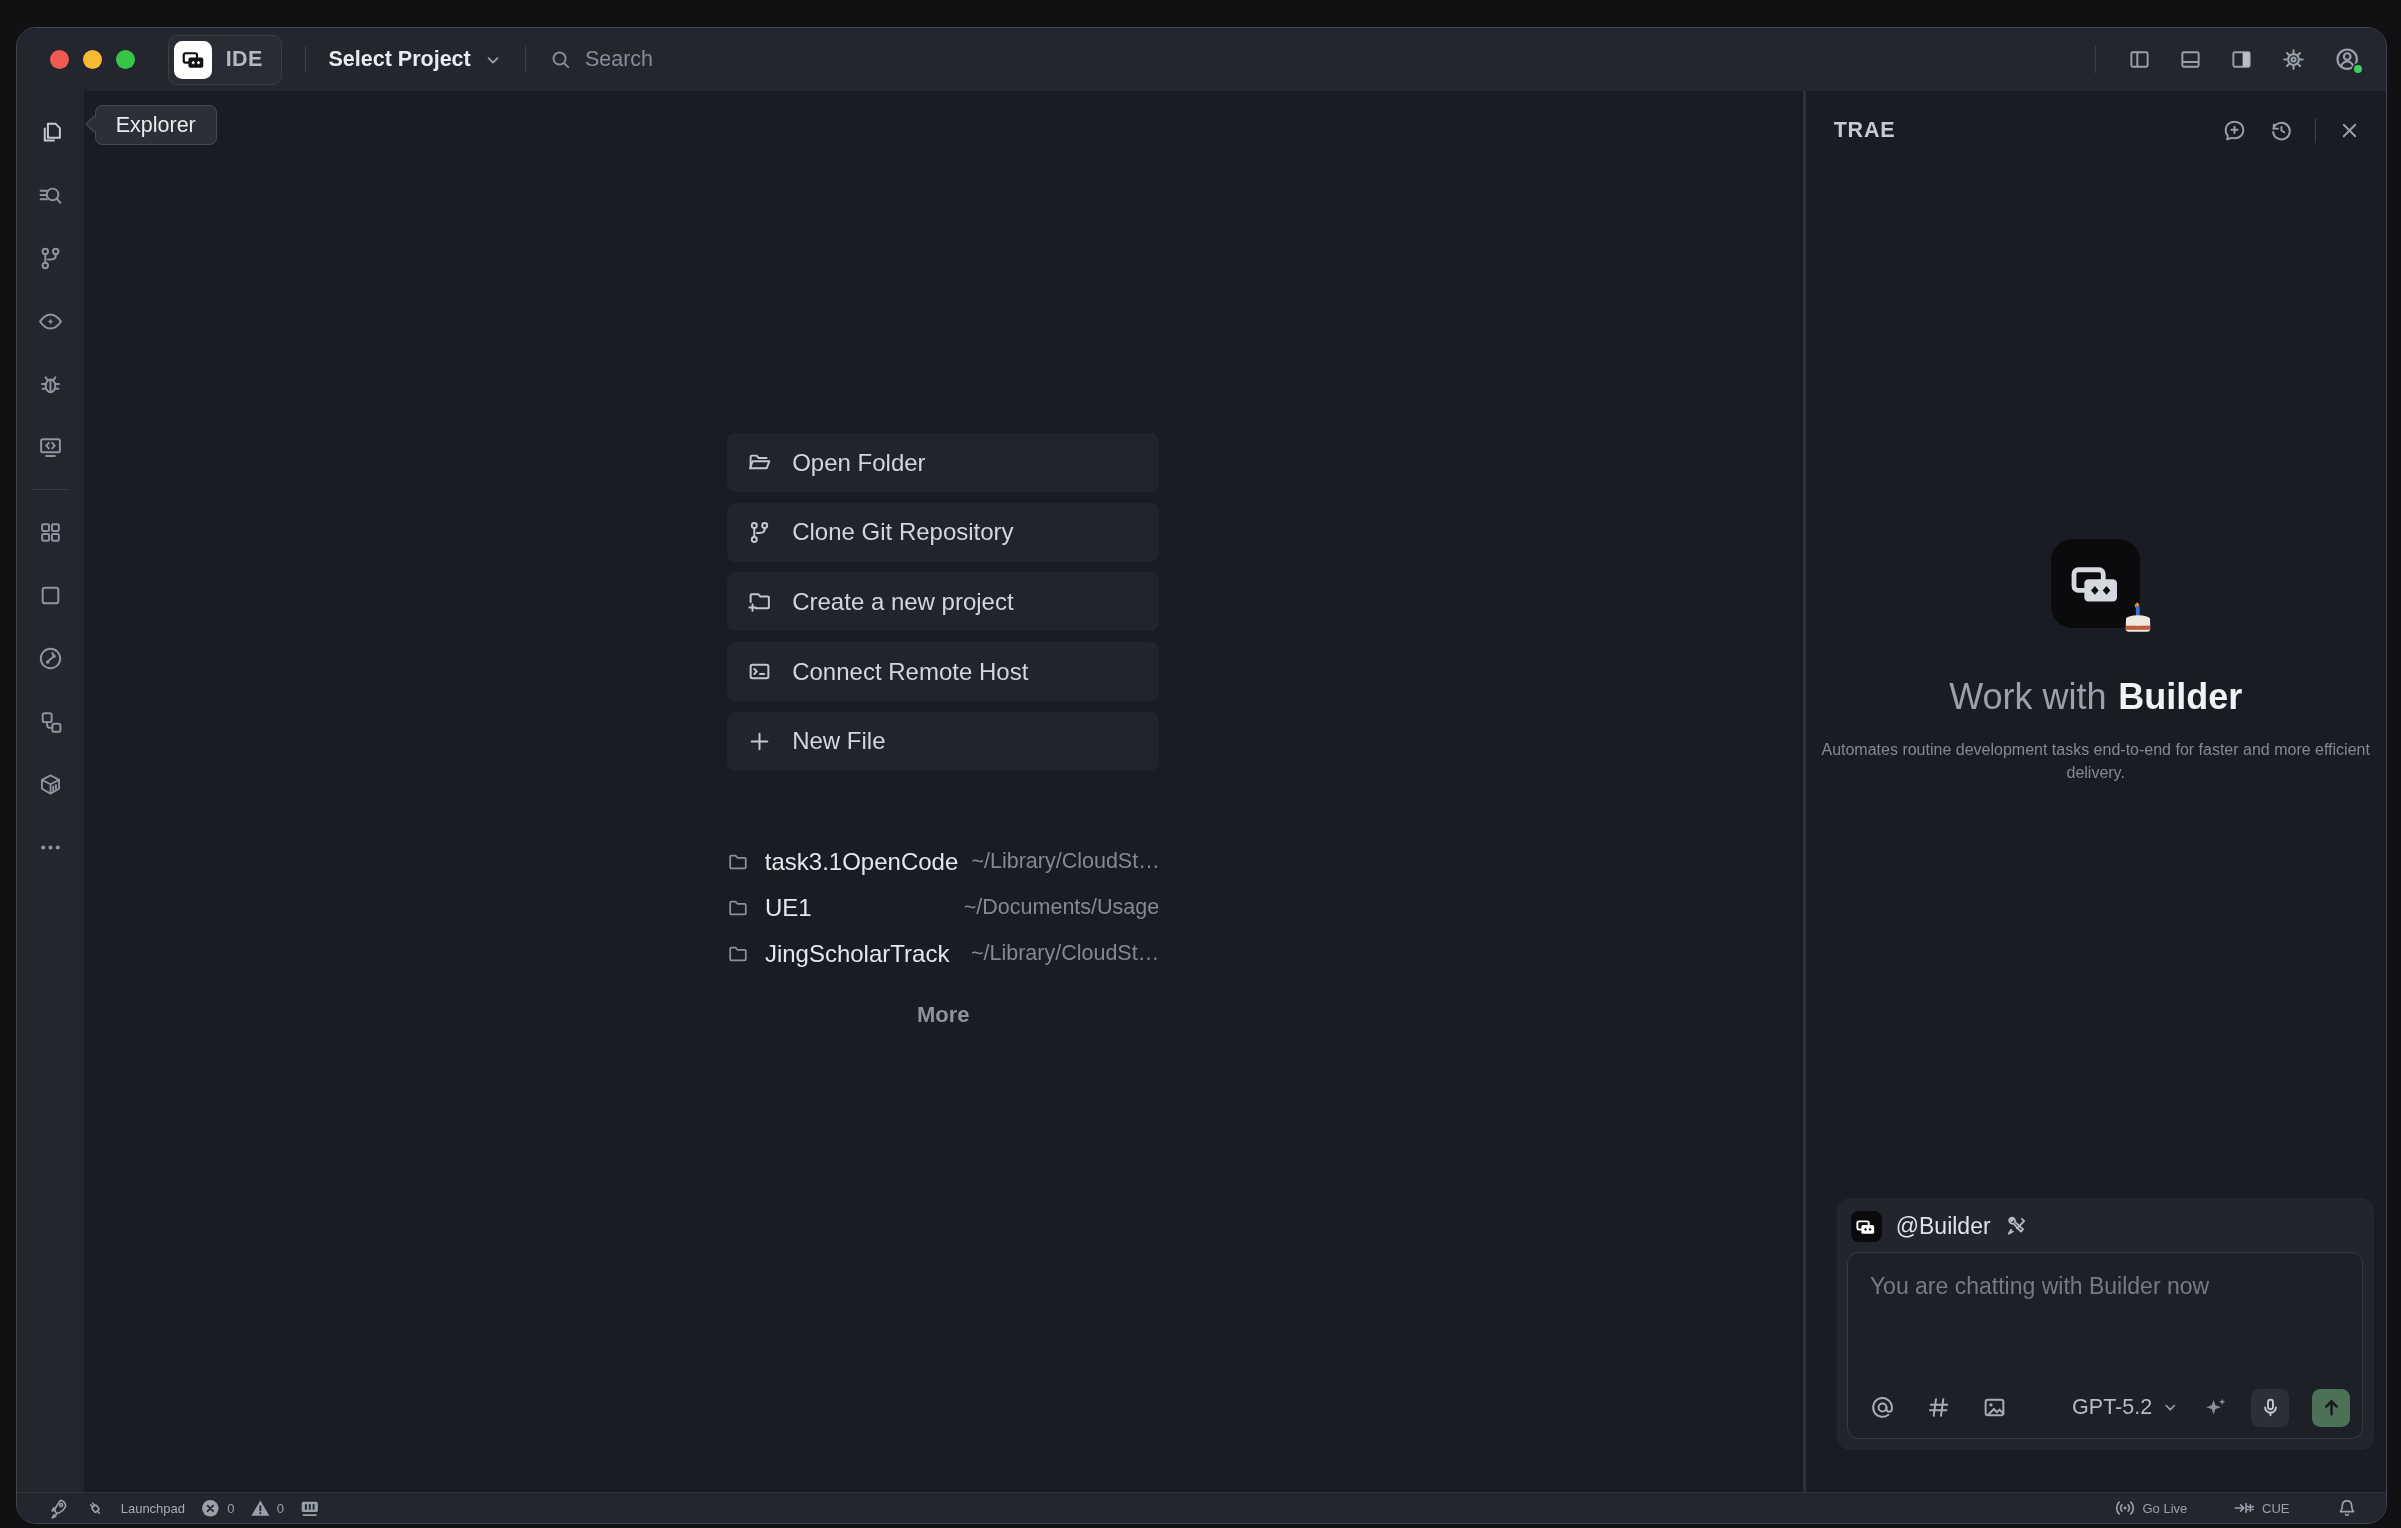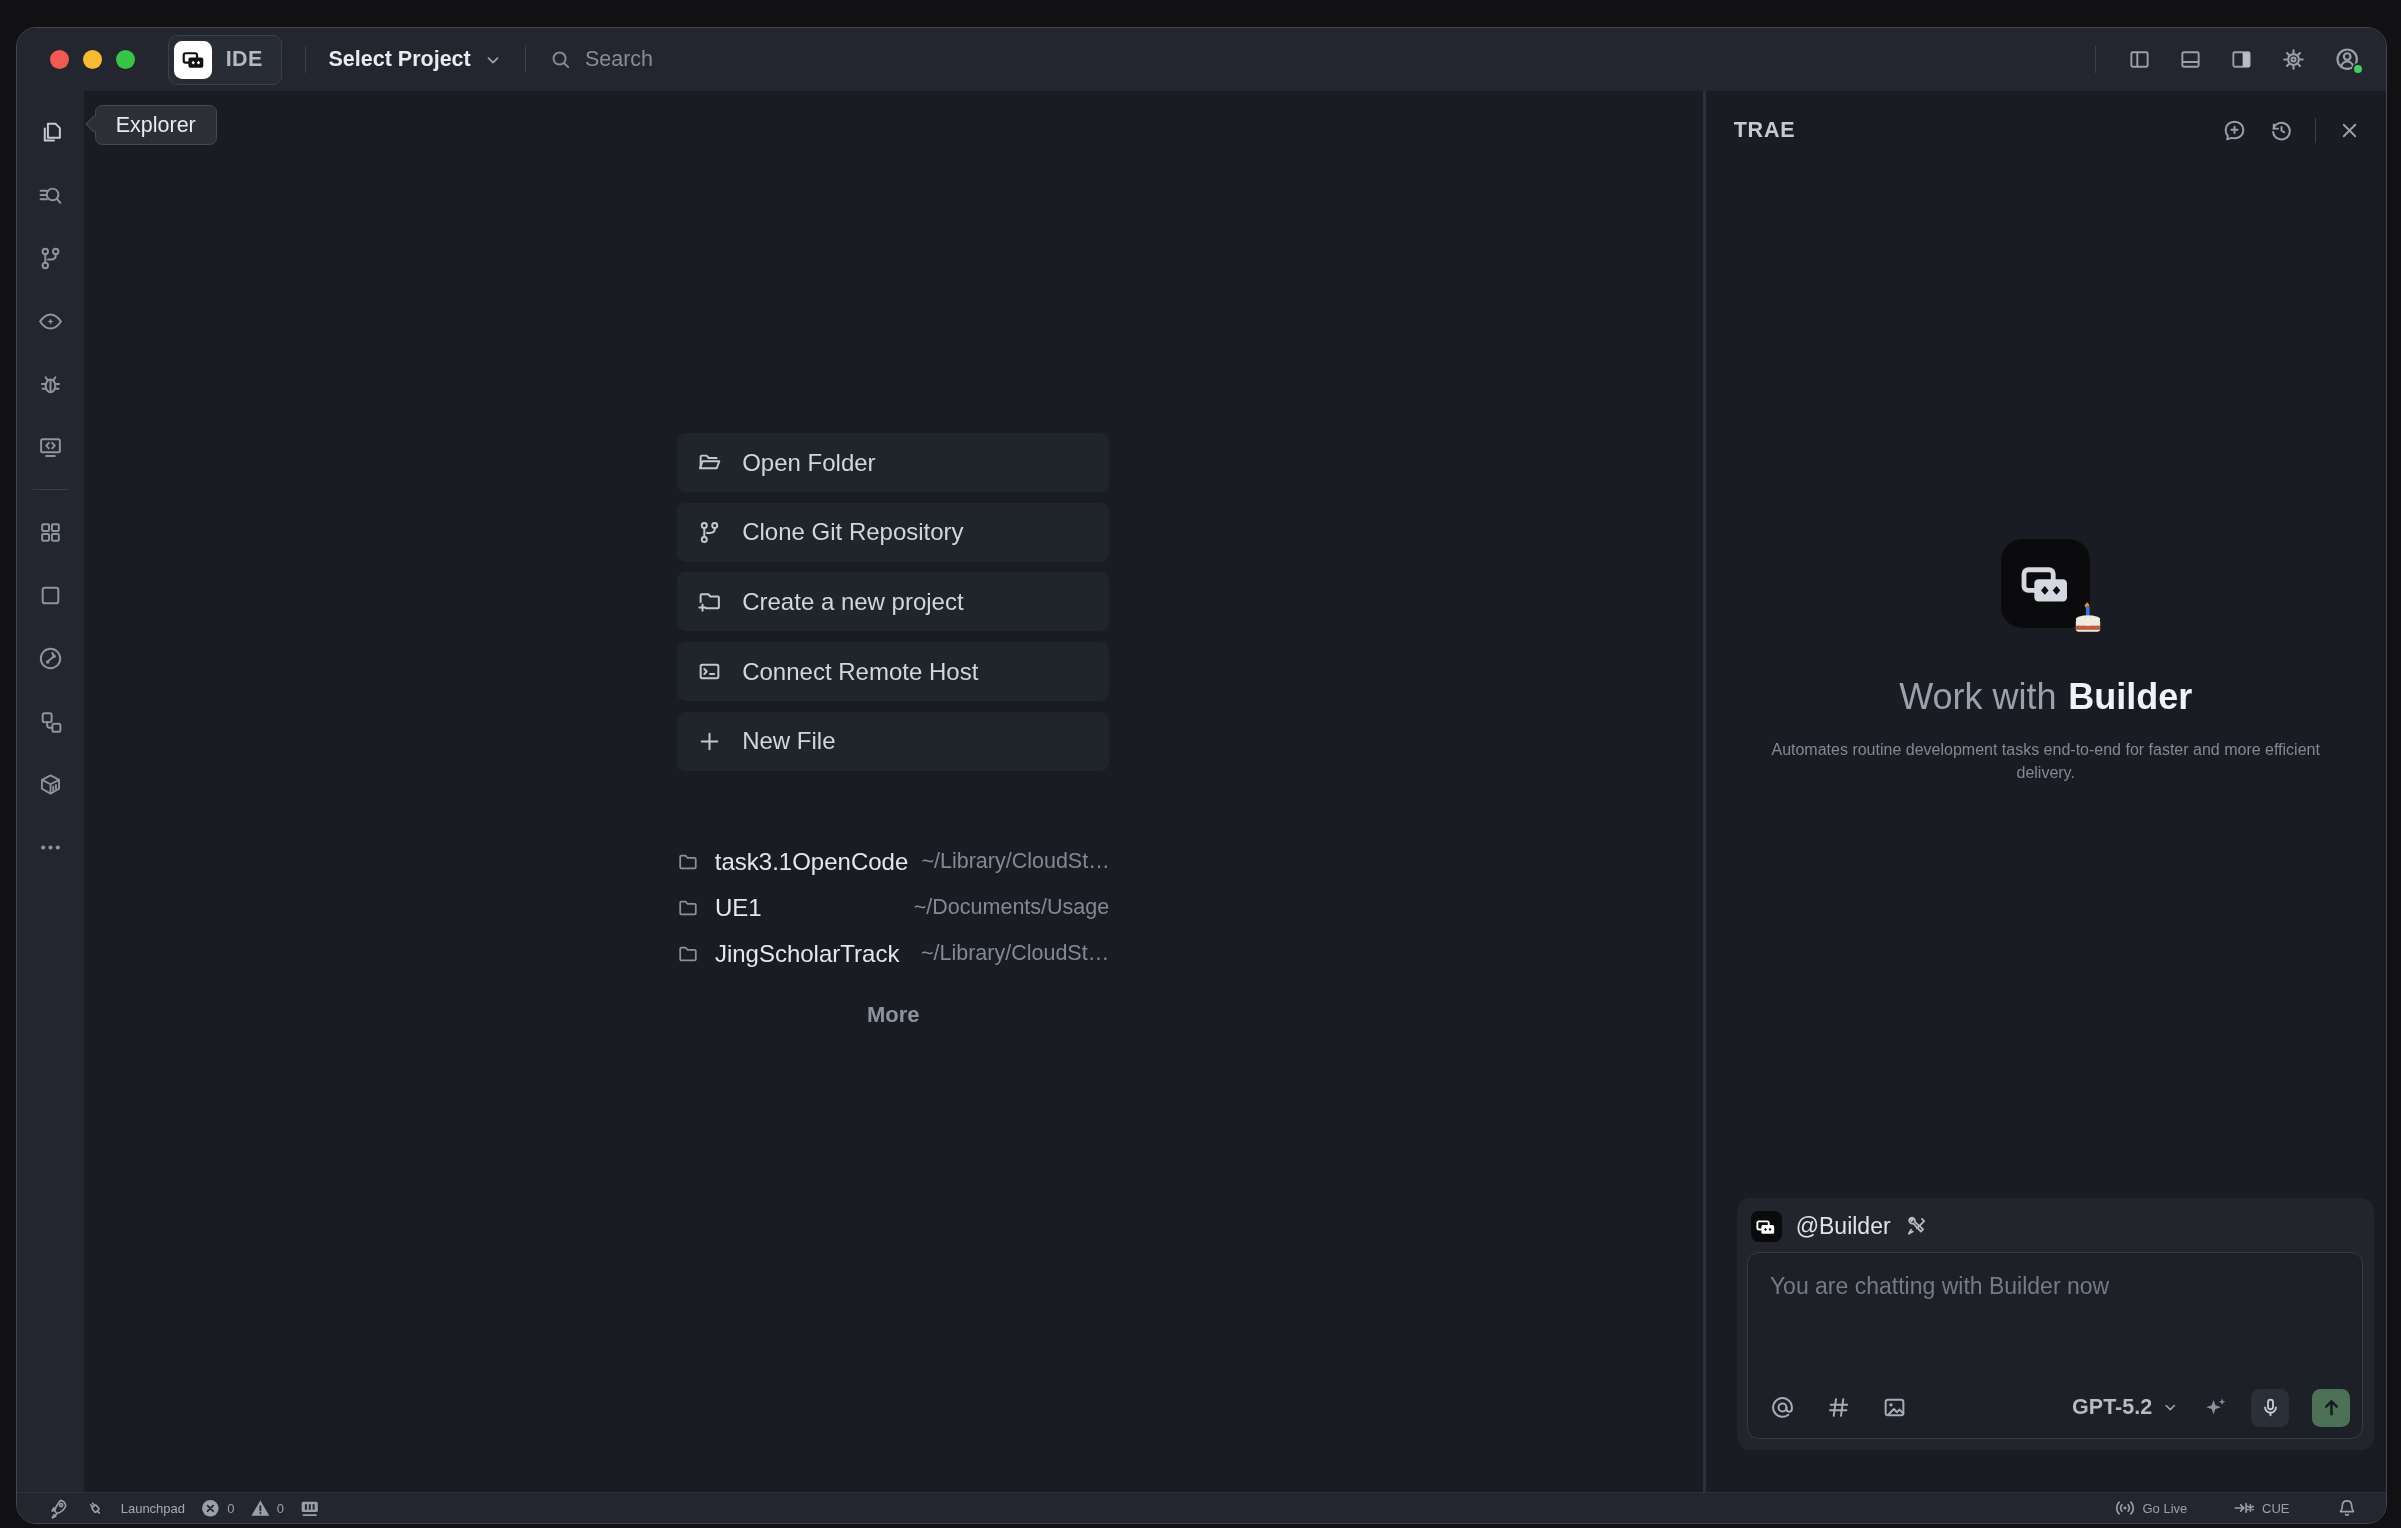--- a/index.html
+++ b/index.html
@@ -46,21 +46,21 @@
   .wl-btn{ height:59px; margin-bottom:10.7px; background:#20242b; border-radius:8.3px; display:flex; align-items:center;
     padding:0 20px; gap:20px; color:#c3c8d0; }
   .wl-btn .lbl{ font-size:24px; color:#d2d6dd; }
   .recent{ margin-top:68px; }
   .recent-row{ height:46px; display:flex; align-items:center; color:#8b919b; }
   .recent-row .name{ font-size:24px; color:#e4e7eb; margin-left:15.7px; white-space:nowrap; }
   .recent-row .path{ font-size:21.5px; color:#83899400; color:#838994; margin-left:auto; padding-left:13.2px; white-space:nowrap; overflow:hidden; }
   .more{ margin-top:25px; text-align:center; font-size:22px; color:#8d939d; font-weight:600; }
 
   
-  .trae{ width:683px; flex:0 0 auto; background:#191c22; border-left:3.3px solid #2c313b; position:relative; }
+  .trae{ width:583px; flex:0 0 auto; background:#191c22; border-left:3.3px solid #2c313b; position:relative; }
   .trae-header{ height:79px; display:flex; align-items:center; padding:0 25px 0 28px; }
   .trae-title{ font-size:21.5px; color:#c6cad2; letter-spacing:0.8px; font-weight:600; }
   .trae-actions{ margin-left:auto; display:flex; align-items:center; gap:21.5px; color:#9aa0aa; }
   .trae-sep{ width:0.8px; height:25px; background:#3b3f48; }
 
   .builder-hero{ position:absolute; left:0; right:0; top:448px; text-align:center; }
   .builder-logo{ width:89px; height:89px; background:#0b0b0d; border-radius:21.5px; margin:0 auto; position:relative; display:flex; align-items:center; justify-content:center; }
   .cake{ position:absolute; right:-18px; bottom:-11.6px; }
   .hero-heading{ margin-top:48px; font-size:36px; }
   .hero-heading .pre{ color:#9aa1ad; font-weight:400; }
@@ -68,21 +68,21 @@
   .hero-desc{ margin:20px auto 0; max-width:562px; font-size:16px; line-height:23px; color:#828894; }
 
   .chat{ position:absolute; left:31px; right:11.6px; bottom:42px; background:#22252c; border-radius:13.2px; padding:8.3px 10.7px 10.7px; }
   .chat-chip-row{ display:flex; align-items:center; gap:14px; padding:5px 5px 10px 3.3px; }
   .chip-logo{ width:31px; height:31px; background:#0b0b0d; border-radius:7.4px; display:flex; align-items:center; justify-content:center; }
   .chip-label{ font-size:23px; color:#e0e3e8; }
   .chat-input{ position:relative; height:187px; background:#1d2027; border:1.7px solid #363b43; border-radius:11.6px; }
   .placeholder{ position:absolute; left:21.5px; top:20px; font-size:23px; color:#757b85; }
   .chat-toolbar{ position:absolute; left:21.5px; right:12.4px; bottom:11.6px; display:flex; align-items:center; gap:31px; color:#a7adb6; }
   .chat-toolbar .right{ margin-left:auto; display:flex; align-items:center; gap:23px; }
-  .model-select{ display:flex; align-items:center; gap:10px; font-size:21.5px; color:#b6bbc4;font-weight:bold; }
+  .model-select{ display:flex; align-items:center; gap:10px; font-size:21.5px; color:#b6bbc4; }
   .sq-btn{ width:38px; height:38px; border-radius:8.3px; display:flex; align-items:center; justify-content:center; }
   .mic-btn{ background:#2b2f37; color:#c7ccd3; }
   .send-btn{ color:#171a1f; }
 
   
   .statusbar{ height:31px; background:#23262e; border-top:0.8px solid #2e323a; display:flex; align-items:center;
     padding:0 28px 0 31px; color:#9aa0aa; font-size:13px; flex:0 0 auto; }
   .sb-left{ display:flex; align-items:center; gap:15px; }
   .sb-group{ display:flex; align-items:center; gap:6.6px; }
   .sb-right{ margin-left:auto; display:flex; align-items:center; gap:16.5px; }

